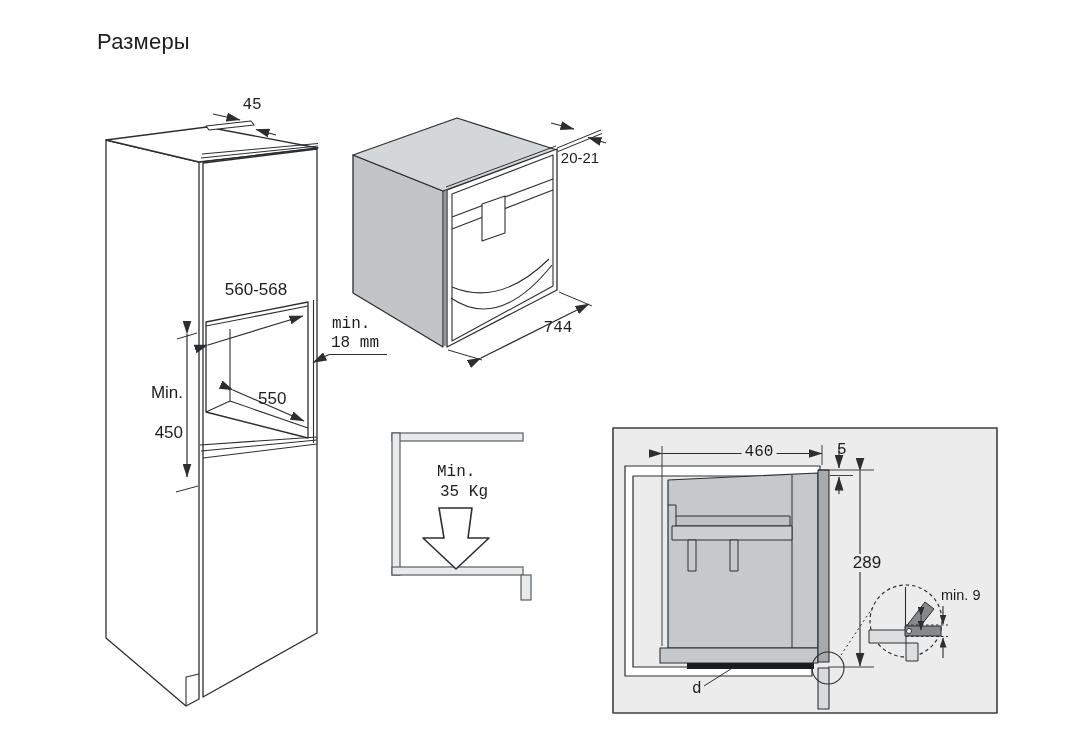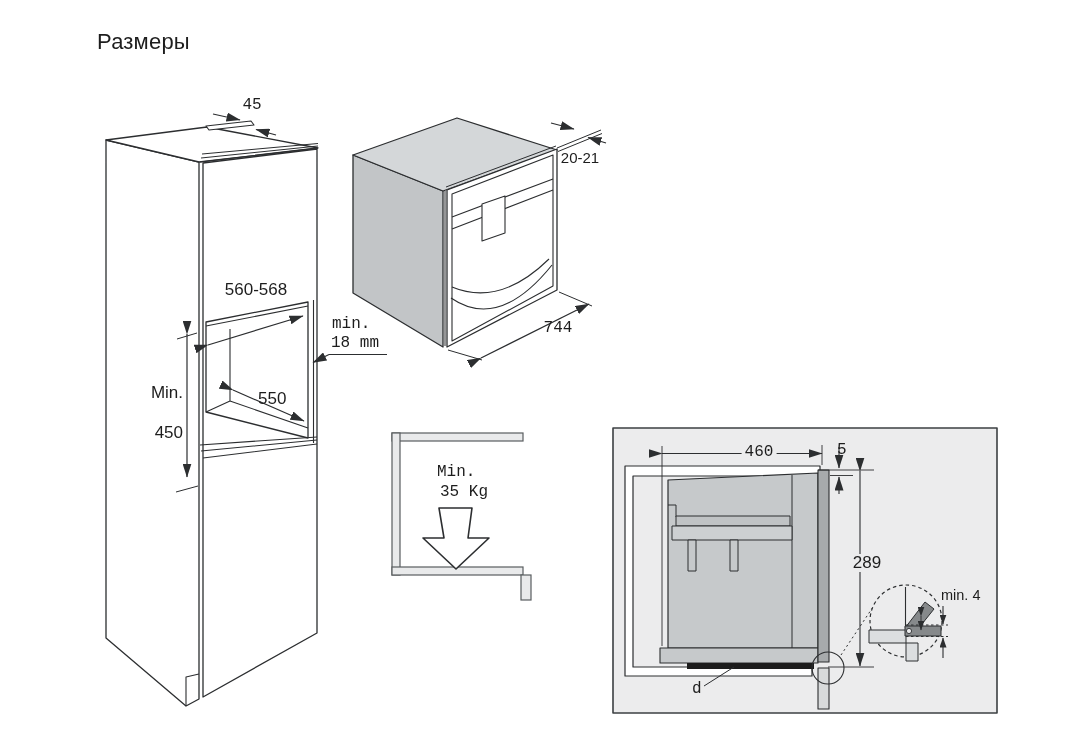--- a/index.html
+++ b/index.html
@@ -171,16 +171,16 @@
 
   <div class="lbl d16" style="left:437px;top:464px;">Min.</div>
   <div class="lbl d16" style="left:440px;top:484px;">35 Kg</div>
 
   <div class="lbl d16 ctr bgpanel" style="left:748px;top:444px;">460</div>
 
   <div class="lbl d16" style="left:837px;top:442px;">5</div>
 
   <div class="lbl d17 ctr bgpanel" style="left:856px;top:554px;">289</div>
 
-  <div class="lbl d14" style="left:941px;top:588px;">min. 4</div>
+  <div class="lbl d14" style="left:941px;top:588px;">min. 9</div>
 
   <div class="lbl d16" style="left:692px;top:681px;">d</div>
 </div>
 
 </body></html>

